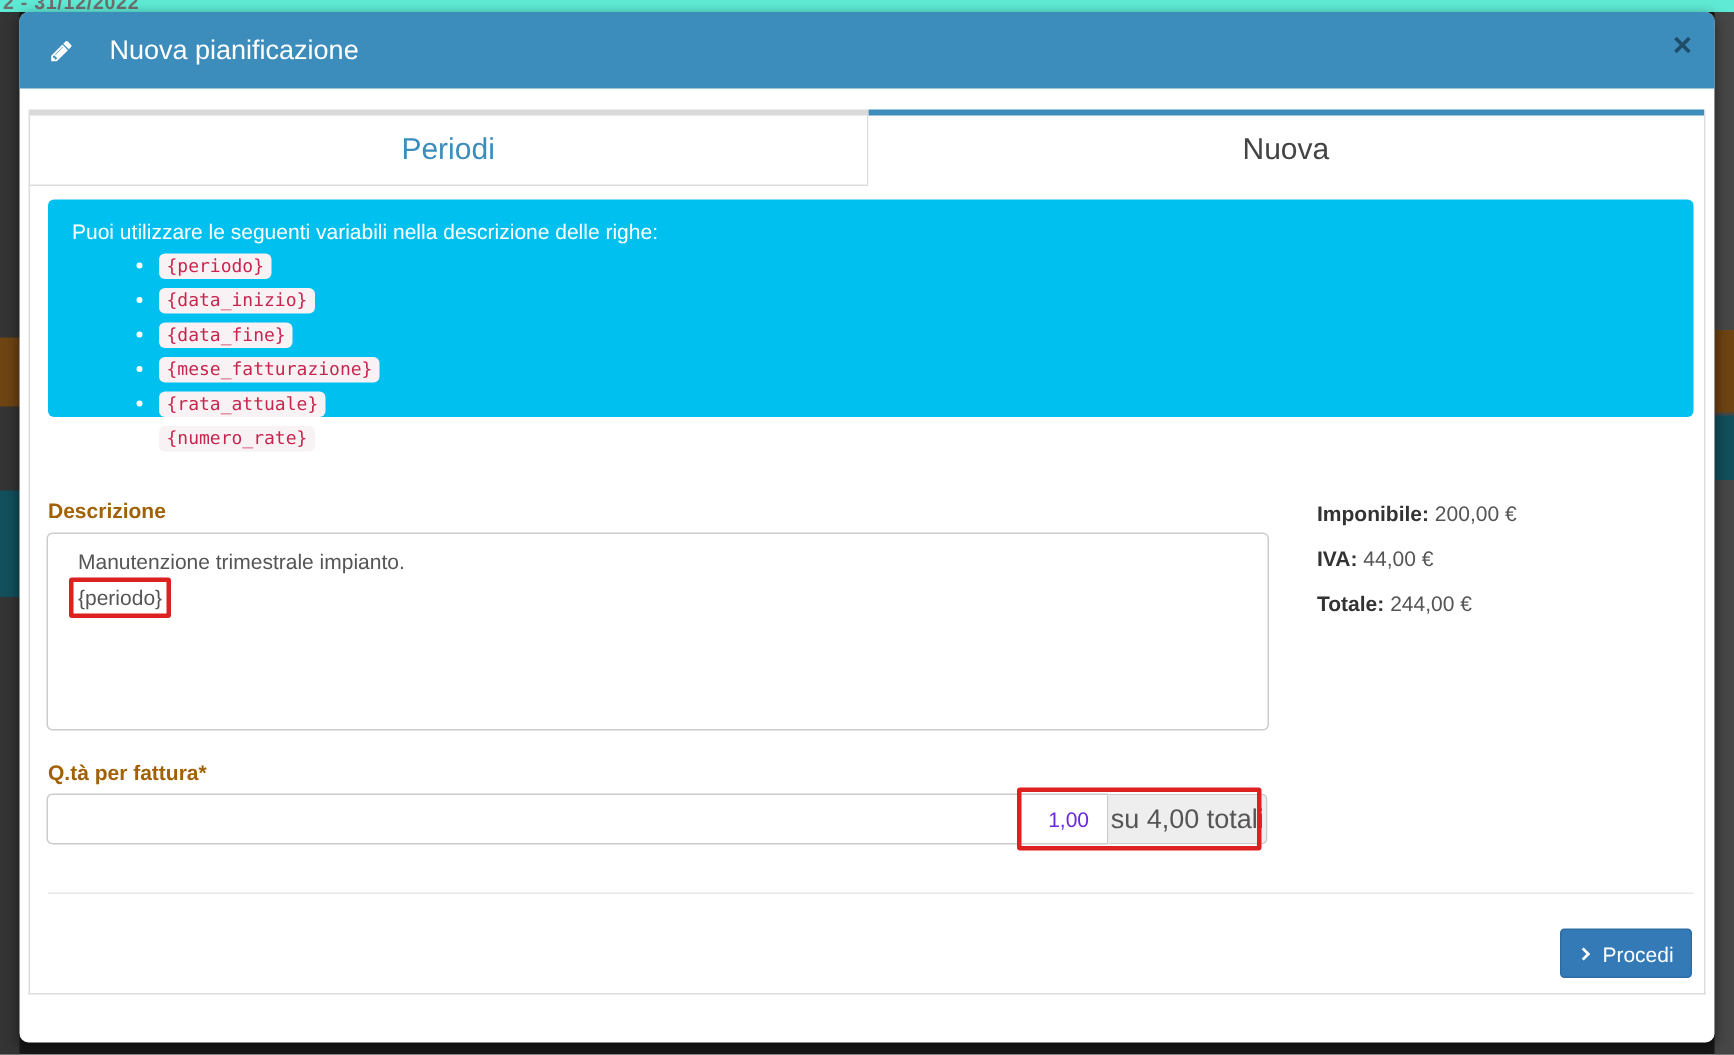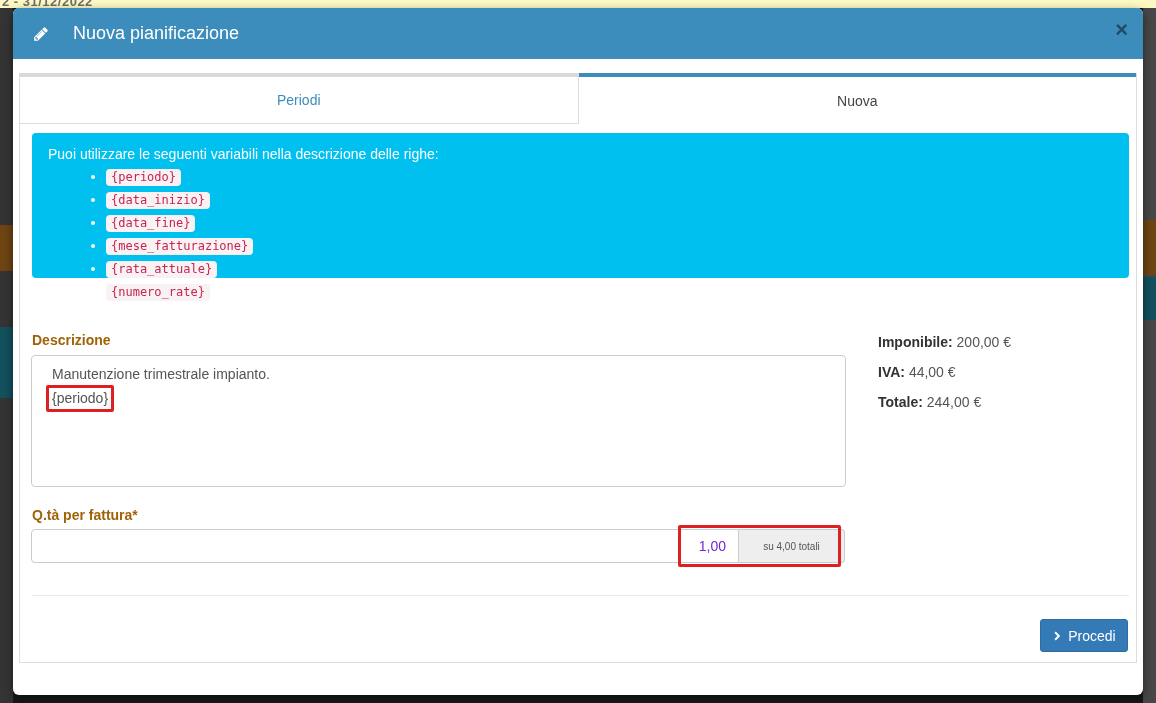--- a/index.html
+++ b/index.html
@@ -3,21 +3,21 @@
 <meta charset="utf-8">
 <style>
   * { margin:0; padding:0; box-sizing:border-box; }
   html,body { width:1156px; height:703px; overflow:hidden; }
   body {
     font-family:"Liberation Sans","DejaVu Sans",sans-serif;
     background:#181818; position:relative;
   }
   
   .backdrop-strip { position:absolute; background:#3a3a3a; }
-  .backdrop-top { left:0; top:0; width:1156px; height:8px; background:#fef9c3; overflow:hidden; }
+  .backdrop-top { left:0; top:0; width:1156px; height:8px; background:#5eead4; overflow:hidden; }
   .backdrop-top-text {
     position:absolute; left:2px; top:-6px; color:#6f6f6f;
     font-size:13px; font-weight:bold; letter-spacing:.5px; white-space:nowrap;
   }
   .backdrop-left { left:0; top:8px; width:13px; height:695px; background:#343434; }
   .backdrop-right { left:1143px; top:8px; width:13px; height:695px; background:#474747; }
   .frag { position:absolute; left:0; width:100%; }
   .frag-orange { background:#6e4412; }
   .frag-teal { background:#11505c; }
   
@@ -37,21 +37,21 @@
     color:#1f4c68; font-size:22px; font-weight:bold; line-height:1; cursor:pointer;
   }
   
   .tab-panel {
     position:absolute; left:6px; top:65px; width:1118px; height:590px;
     background:#fff; border:1px solid #ddd; border-top:none;
   }
   .tab-row { position:absolute; left:0; top:0; width:100%; height:51px; display:flex; }
   .tab {
     flex:1; display:flex; align-items:center; justify-content:center;
-    font-size:14px; cursor:pointer; background:#fff;
+    font-size:20px; cursor:pointer; background:#fff;
   }
   .tab-inactive {
     border-top:4px solid #d9d9d9; border-right:1px solid #ddd;
     border-bottom:1px solid #ddd; color:#3c8dbc;
   }
   .tab-active { border-top:4px solid #3c8dbc; color:#444; }
   
   .info-box {
     position:absolute; left:12px; top:60px; width:1097px; height:145px;
     background:#00c0ef; border-radius:4px; color:#ffffff;
@@ -83,21 +83,21 @@
   .qty-label { left:12px; top:434px; }
   .qty-group { position:absolute; left:11px; top:456px; height:34px; display:flex; }
   .qty-input {
     width:708px; height:34px; border:1px solid #ccc; border-radius:4px 0 0 4px;
     font-family:"Liberation Sans","DejaVu Sans",sans-serif;
     font-size:14px; color:#6d28d9; text-align:right; padding:0 12px; outline:none;
   }
   .qty-addon {
     width:106px; height:34px; background:#eeeeee; border:1px solid #ccc; border-left:none;
     border-radius:0 4px 4px 0; display:flex; align-items:center; justify-content:center;
-    font-size:10px; color:#555;
+    font-size:18px; color:#555;
   }
   .annotate-overlay {
     position:absolute; left:658px; top:452px; width:163px; height:42px;
     border:3px solid #dd2020; border-radius:2px; pointer-events:none; z-index:5;
   }
   .divider { position:absolute; left:12px; top:522px; width:1097px; height:1px; background:#e8e8e8; }
   .proceed-btn {
     position:absolute; left:1020px; top:546px; width:88px; height:33px;
     background:#337ab7; border:1px solid #2e6da4; border-radius:3px;
     color:#ffffff; font-size:14px; cursor:pointer;

